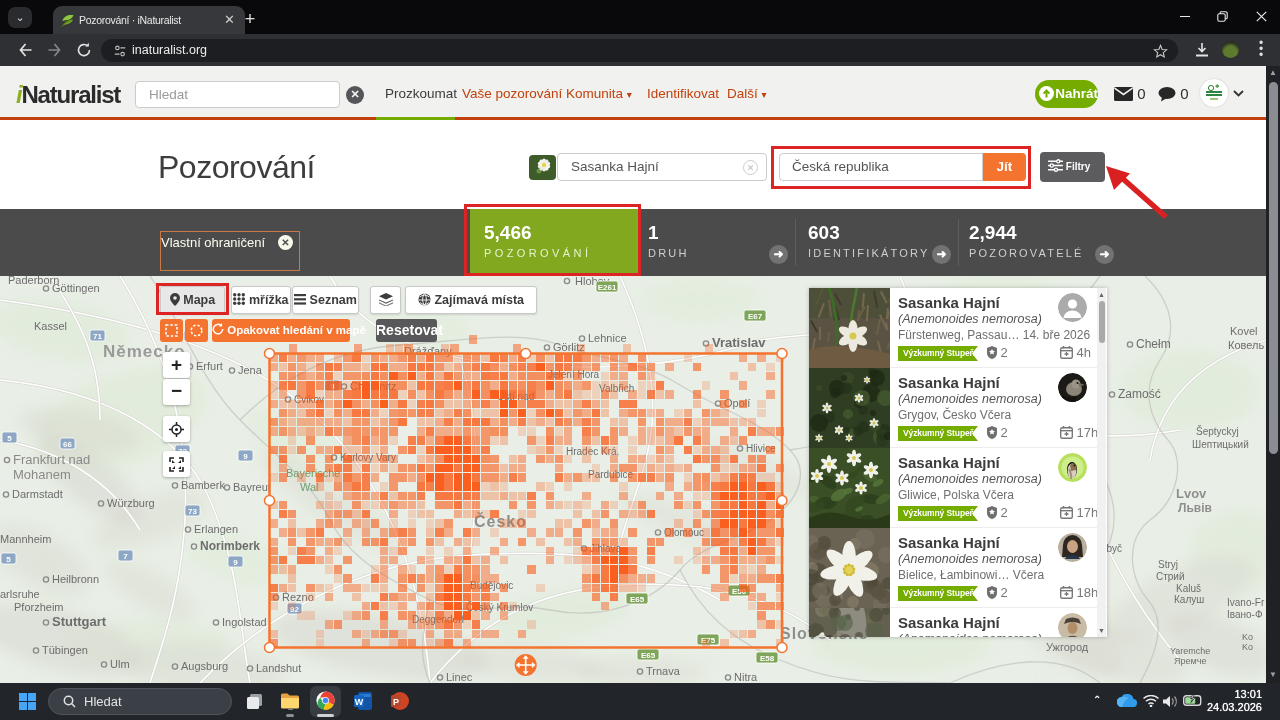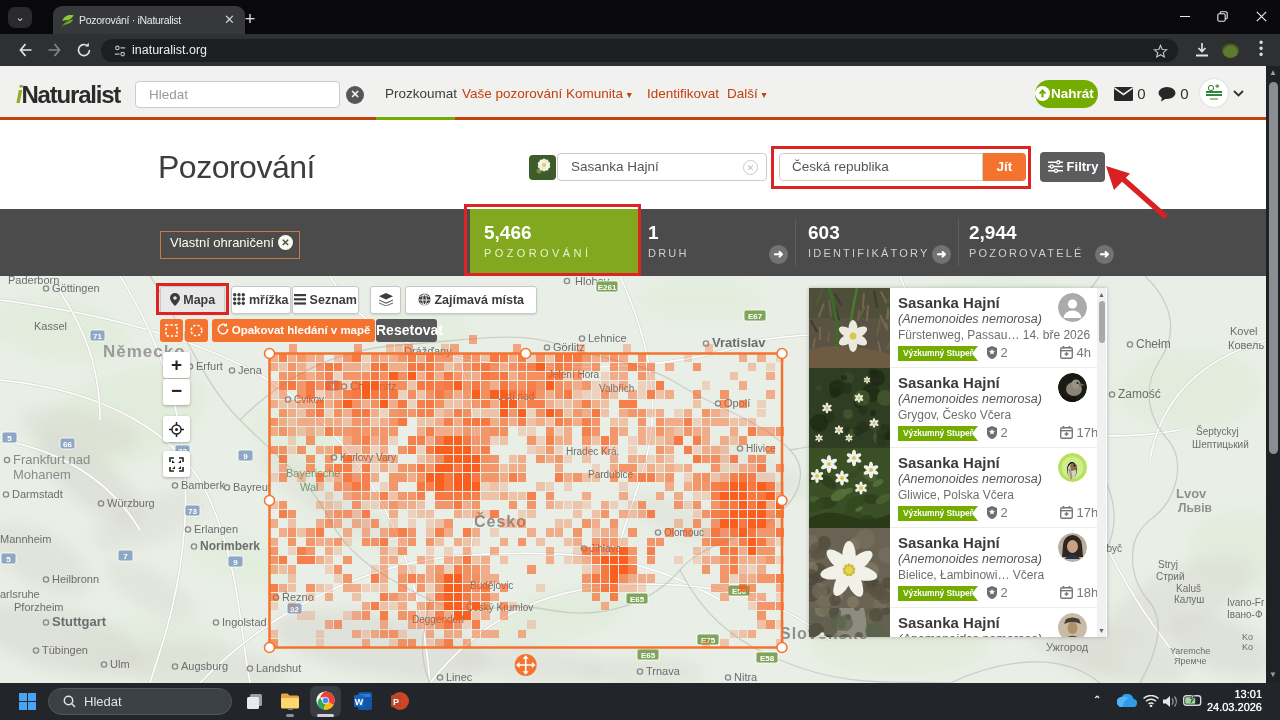--- a/index.html
+++ b/index.html
@@ -17,35 +17,35 @@
   #omni { left:101px; top:38.5px; width:1077px; height:23px; background:#1d1e22; border-radius:12px; color:#bdbdbd; font-size:12.5px; line-height:23px; white-space:nowrap; overflow:hidden;}
 
   
   #hdr { left:0; top:66px; width:1266px; height:54px; background:#f1f1ef; border-bottom:3px solid #c2410c; }
   #logo { left:16px; top:15px; font-size:24px; font-weight:bold; color:#2b2b2b; letter-spacing:-1.2px;}
   #logo i { color:#8cb021; font-style:italic; }
   #hsearch { left:135px; top:15px; width:205px; height:27px; background:#fff; border:1px solid #ccc; border-radius:4px; color:#9a9a9a; font-size:13.5px; line-height:25px; padding-left:13px;}
   #hclear { left:346px; top:20px; width:18px; height:18px; background:#55565a; border-radius:50%; color:#f1f1ef; font-size:11px; text-align:center; line-height:17px; font-weight:bold;}
   .nav { top:14px; height:28px; line-height:28px; font-size:13.5px; color:#c2410c; white-space:nowrap; }
   #uline { left:376px; top:51px; width:79px; height:3px; background:#74ac00; }
-  #upl { left:1035px; top:14px; width:63px; height:28px; background:#74ac00; border-radius:14px; color:#fff; font-size:13.5px; font-weight:bold; line-height:28px; text-align:left; }
+  #upl { left:1035px; top:14px; width:63px; height:28px; background:#74ac00; border-radius:14px; color:#fff; font-size:13.5px; font-weight:bold; line-height:28px; text-align:right; }
   .hico { top:14px; height:28px; line-height:28px; color:#4a4a4a; font-size:13px; }
 
   
   #strip { left:0; top:120px; width:1266px; height:89px; background:#fff; }
   #h1 { left:158px; top:29px; font-size:32px; color:#3d3d3d; letter-spacing:-0.5px; }
   #taxphoto { left:529px; top:35px; width:27px; height:25px; border-radius:4px; overflow:hidden; }
   #taxin { left:557px; top:33px; width:210px; height:28px; border:1px solid #ccc; border-radius:4px; background:#fff; color:#555; font-size:13.5px; line-height:26px; padding-left:13px;}
   #placein { left:779px; top:33px; width:204px; height:28px; border:1px solid #ccc; border-radius:4px 0 0 4px; background:#fff; color:#555; font-size:13.5px; line-height:26px; padding-left:12px;}
   #jit { left:983px; top:33px; width:43px; height:28px; background:#f4742f; border-radius:0 4px 4px 0; color:#fff; font-size:13.5px; font-weight:bold; text-align:center; line-height:28px;}
-  #filtry { left:1040px; top:32px; width:65px; height:30px; background:#5c5c5e; border-radius:4px; color:#fff; font-size:13px; font-weight:bold; line-height:30px; white-space:nowrap; }
+  #filtry { left:1040px; top:32px; width:65px; height:30px; background:#5c5c5e; border-radius:4px; color:#fff; font-size:10px; font-weight:bold; line-height:30px; white-space:nowrap; }
 
   
   #stats { left:0; top:209px; width:1266px; height:67px; background:#4b4b4b; color:#fff; }
-  #vlastni { left:160px; top:22px; width:140px; height:28px; border:1px solid #c77a45; color:#fdfdf2; font-size:13px; line-height:22px; padding-left:9px; white-space:nowrap;}
+  #vlastni { left:160px; top:22px; width:140px; height:40px; border:1px solid #c77a45; color:#fdfdf2; font-size:13px; line-height:22px; white-space:nowrap;}
   #gtab { left:470px; top:0px; width:169px; height:67px; background:#81a81e; }
   .snum { font-size:19px; font-weight:bold; color:#fff; }
   .slab { font-size:11px; letter-spacing:3.4px; color:#e9f2cf; margin-top:3px;}
   .slab2 { font-size:11px; letter-spacing:2.2px; color:#cfcfcf; margin-top:3px;}
   .sdiv { top:10px; width:1px; height:47px; background:#5e5e5e; }
   .sarr { top:36px; width:19px; height:19px; background:rgba(255,255,255,0.22); border-radius:50%; color:#fff; font-size:12px; text-align:center; line-height:19px; font-weight:bold;}
 
   
   #map { left:0; top:276px; width:1266px; height:407px; background:#e9efe6; overflow:hidden; }
   .mbtn { top:10px; height:28px; background:#fff; border:1px solid #c8c8c8; border-radius:3px; color:#3c3c3c; font-size:12.5px; font-weight:bold; line-height:26px; text-align:center; box-shadow:0 1px 2px rgba(0,0,0,0.12); white-space:nowrap;}
@@ -519,21 +519,21 @@
 <div class="abs mbtn" style="left:405px;width:132px;top:286px"><svg width="13" height="13" viewBox="0 0 13 13" style="vertical-align:-2px">
       <circle cx="6.5" cy="6.5" r="6" fill="#3c3c3c"></circle>
       <path d="M2 4 a6 6 0 0 1 9 0 M1 7 h11 M2 9.5 a6 6 0 0 0 9 0 M6.5 0.5 c-2.5 3 -2.5 9 0 12 c2.5 -3 2.5 -9 0 -12" stroke="#fff" stroke-width="0.9" fill="none"></path>
     </svg> Zajímavá místa</div>
 <div class="abs obtn" style="left:160px;width:23px;top:319px"><svg width="13" height="13" viewBox="0 0 13 13" style="margin:5px">
       <rect x="1" y="1" width="11" height="11" fill="none" stroke="#fff" stroke-width="1.6" stroke-dasharray="2.5 1.8"></rect>
     </svg></div>
 <div class="abs obtn" style="left:185px;width:23px;top:319px"><svg width="13" height="13" viewBox="0 0 13 13" style="margin:5px">
       <circle cx="6.5" cy="6.5" r="5.3" fill="none" stroke="#fff" stroke-width="1.6" stroke-dasharray="2.4 1.8"></circle>
     </svg></div>
-<div class="abs obtn" style="left:212px;width:163px;top:319px;font-size:11.5px;line-height:23px;text-align:center;white-space:nowrap"><svg width="12" height="12" viewBox="0 0 14 14" style="vertical-align:-1px">
+<div class="abs obtn" style="left:212px;width:138px;top:319px;font-size:11.5px;line-height:23px;text-align:center;white-space:nowrap"><svg width="12" height="12" viewBox="0 0 14 14" style="vertical-align:-1px">
       <path d="M12.5 7 a5.5 5.5 0 1 1 -1.8 -4" stroke="#fff" stroke-width="1.8" fill="none"></path>
       <path d="M11.6 0 L11.8 4 L7.8 3.8 Z" fill="#fff"></path>
     </svg> Opakovat hledání v mapě</div>
 <div class="abs" style="left:376px;top:319px;width:61px;height:23px;background:#58585a;border-radius:3px;color:#fff;font-size:14px;font-weight:bold;line-height:23px;text-align:center;top:319px;white-space:nowrap">Resetovat</div>
 <div class="abs zbtn" style="top:352px;font-size:19px;line-height:25px;font-weight:bold">+</div>
 <div class="abs zbtn" style="top:379px;font-size:19px;line-height:23px;font-weight:bold">−</div>
 <div class="abs zbtn" style="top:416px"><svg width="15" height="15" viewBox="0 0 15 15" style="margin-top:6px">
       <circle cx="7.5" cy="7.5" r="4.5" fill="none" stroke="#222" stroke-width="1.5"></circle>
       <circle cx="7.5" cy="7.5" r="1.5" fill="#222"></circle>
       <path d="M7.5 0 V3 M7.5 12 V15 M0 7.5 H3 M12 7.5 H15" stroke="#222" stroke-width="1.5"></path>

